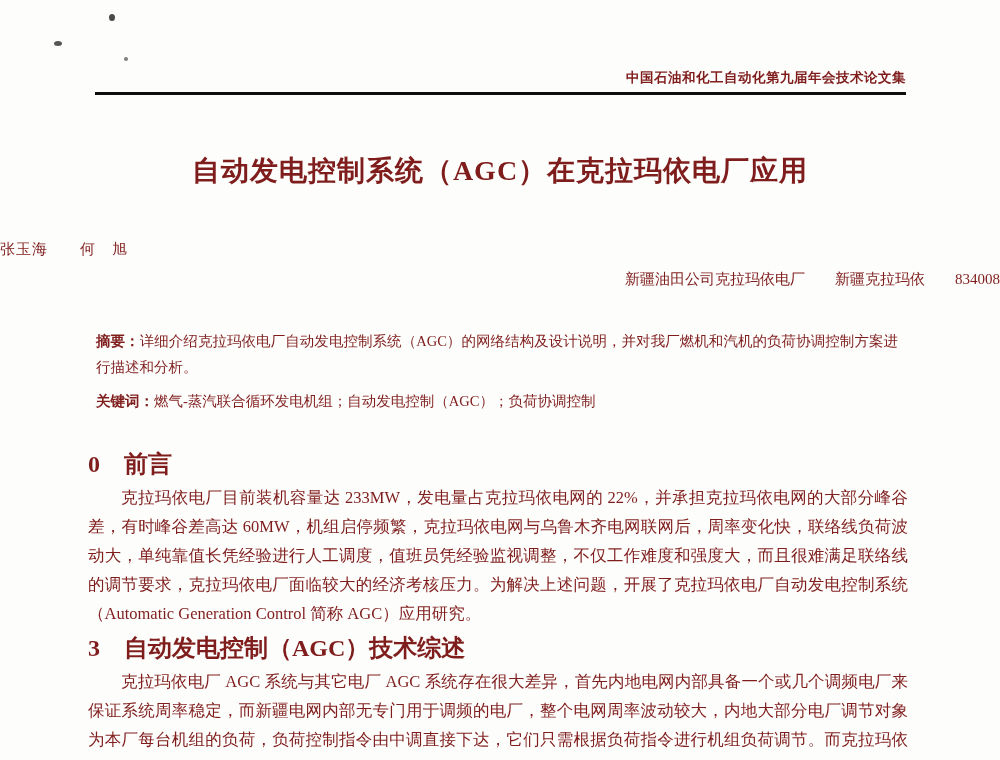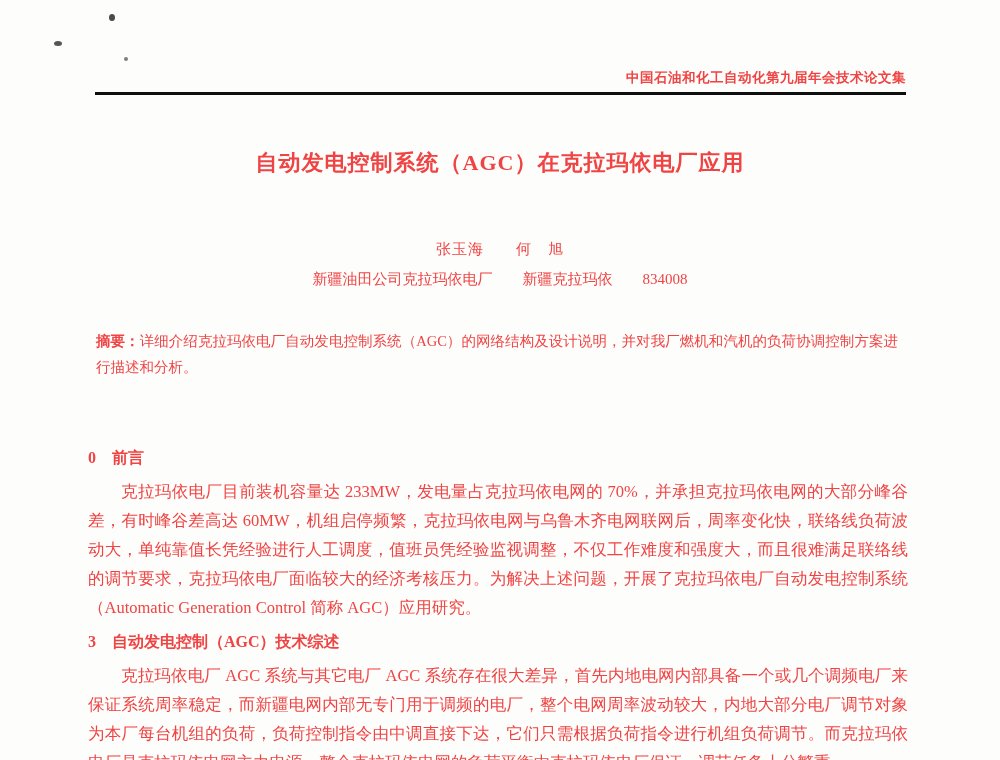--- a/index.html
+++ b/index.html
@@ -6,21 +6,21 @@
     margin: 0;
     padding: 0;
     background: #e9e9e7;
   }
   .page {
     position: relative;
     width: 1000px;
     height: 760px;
     overflow: hidden;
     background: #fdfdfb;
-    color: #ef4444;
+    color: #7f1d1d;
     font-family: "Liberation Serif", "DejaVu Serif", serif;
   }
   .header-line {
     position: absolute;
     top: 69px;
     right: 94px;
     font-size: 13.5px;
     font-weight: bold;
     letter-spacing: 0.5px;
     white-space: nowrap;
@@ -32,40 +32,40 @@
     right: 94px;
     height: 3px;
     background: #0e0e0e;
   }
   .paper-title {
     position: absolute;
     top: 133px;
     left: 0;
     width: 100%;
     text-align: center;
-    font-size: 22px;
+    font-size: 28px;
     font-weight: bold;
     letter-spacing: 1px;
     white-space: nowrap;
   }
   .authors-line {
     position: absolute;
     top: 240px;
     left: 0;
     width: 100%;
-    text-align: center;
+    text-align: left;
     font-size: 15px;
     letter-spacing: 1px;
   }
   .affiliation-line {
     position: absolute;
     top: 270px;
     left: 0;
     width: 100%;
-    text-align: center;
+    text-align: right;
     font-size: 15px;
   }
   .meta-block {
     position: absolute;
     top: 320px;
     left: 88px;
     right: 94px;
     font-size: 14.5px;
     line-height: 26px;
     text-align: justify;
@@ -78,24 +78,24 @@
     position: absolute;
     top: 434px;
     left: 88px;
     right: 92px;
     font-size: 16.5px;
     line-height: 29px;
     text-align: justify;
     text-justify: inter-ideograph;
   }
   .section-heading {
-    font-size: 16px;
+    font-size: 24px;
     font-weight: bold;
     line-height: 26px;
-    margin: 11px 0 6px 0;
+    margin: 17px 0 6px 0;
     text-align: left;
   }
   .section-heading.second { margin-top: 7px; }
   .body-para {
     margin: 0 0 4px 0;
     text-indent: 2em;
   }
   .speck {
     position: absolute;
     background: #2a2a2a;
@@ -119,23 +119,24 @@
   <div class="rule"></div>
 
   <h1 class="paper-title">自动发电控制系统（AGC）在克拉玛依电厂应用</h1>
 
   <div class="authors-line">张玉海　　何　旭</div>
 
   <div class="affiliation-line">新疆油田公司克拉玛依电厂　　新疆克拉玛依　　834008</div>
 
   <div class="meta-block">
     <p><span class="meta-label">摘要：</span><span>详细介绍克拉玛依电厂自动发电控制系统（AGC）的网络结构及设计说明，并对我厂燃机和汽机的负荷协调控制方案进行描述和分析。</span></p>
+    <p class="kw"><span class="meta-label">关键词：</span><span>燃气-蒸汽联合循环发电机组；自动发电控制（AGC）；负荷协调控制</span></p>
   </div>
 
   <div class="content">
     <h2 class="section-heading">0　前言</h2>
-    <p class="body-para">克拉玛依电厂目前装机容量达 233MW，发电量占克拉玛依电网的 70%，并承担克拉玛依电网的大部分峰谷差，有时峰谷差高达 60MW，机组启停频繁，克拉玛依电网与乌鲁木齐电网联网后，周率变化快，联络线负荷波动大，单纯靠值长凭经验进行人工调度，值班员凭经验监视调整，不仅工作难度和强度大，而且很难满足联络线的调节要求，克拉玛依电厂面临较大的经济考核压力。为解决上述问题，开展了克拉玛依电厂自动发电控制系统（Automatic Generation Control 简称 AGC）应用研究。</p>
+    <p class="body-para">克拉玛依电厂目前装机容量达 233MW，发电量占克拉玛依电网的 22%，并承担克拉玛依电网的大部分峰谷差，有时峰谷差高达 60MW，机组启停频繁，克拉玛依电网与乌鲁木齐电网联网后，周率变化快，联络线负荷波动大，单纯靠值长凭经验进行人工调度，值班员凭经验监视调整，不仅工作难度和强度大，而且很难满足联络线的调节要求，克拉玛依电厂面临较大的经济考核压力。为解决上述问题，开展了克拉玛依电厂自动发电控制系统（Automatic Generation Control 简称 AGC）应用研究。</p>
 
     <h2 class="section-heading second">3　自动发电控制（AGC）技术综述</h2>
     <p class="body-para">克拉玛依电厂 AGC 系统与其它电厂 AGC 系统存在很大差异，首先内地电网内部具备一个或几个调频电厂来保证系统周率稳定，而新疆电网内部无专门用于调频的电厂，整个电网周率波动较大，内地大部分电厂调节对象为本厂每台机组的负荷，负荷控制指令由中调直接下达，它们只需根据负荷指令进行机组负荷调节。而克拉玛依电厂是克拉玛依电网主力电源，整个克拉玛依电网的负荷平衡由克拉玛依电厂保证，调节任务十分繁重。</p>
   </div>
 
 </div>
 
 </body></html>

